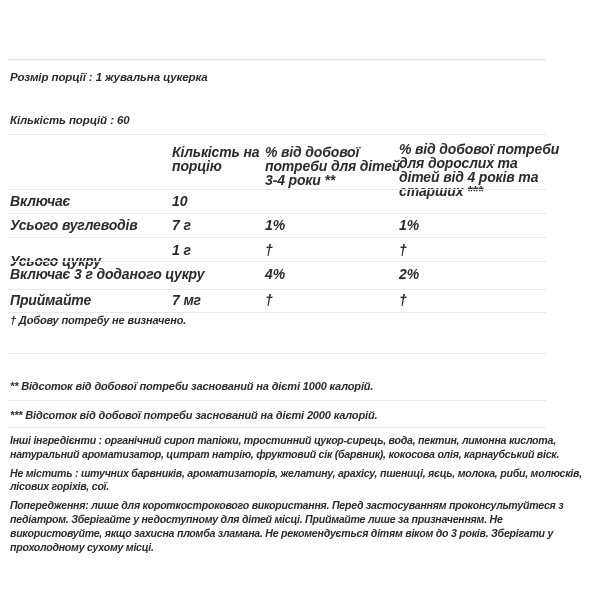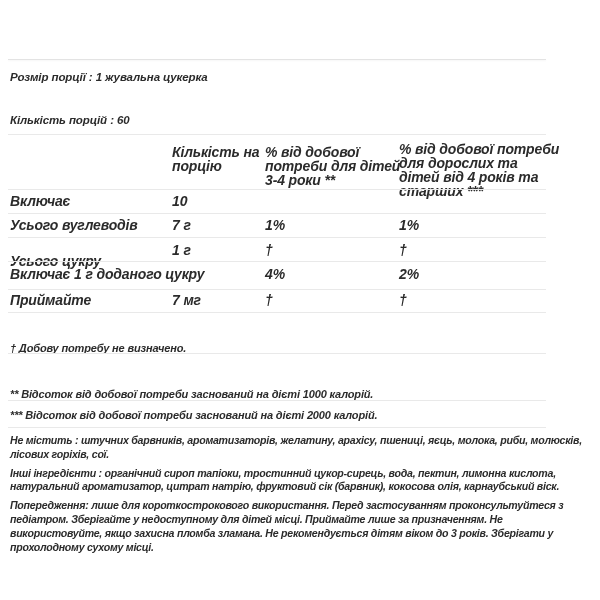--- a/index.html
+++ b/index.html
@@ -59,41 +59,41 @@
 
   <div>
     <div class="cell c1 nowrap" style="top:254px">Усього цукру</div>
     <div class="cell c2 nowrap" style="top:243px">1 г</div>
     <div class="cell c3 nowrap" style="top:243px">†</div>
     <div class="cell c4 nowrap" style="top:243px">†</div>
   </div>
   <div class="hr" style="top:261px"></div>
 
   <div>
-    <div class="cell c1 nowrap" style="top:267px">Включає 1 г доданого цукру</div>
+    <div class="cell c1 nowrap" style="top:267px">Включає 3 г доданого цукру</div>
     <div class="cell c2 nowrap" style="top:267px"></div>
     <div class="cell c3 nowrap" style="top:267px">4%</div>
     <div class="cell c4 nowrap" style="top:267px">2%</div>
   </div>
   <div class="hr" style="top:289px"></div>
 
   <div>
     <div class="cell c1 nowrap" style="top:293px">Приймайте</div>
     <div class="cell c2 nowrap" style="top:293px">7 мг</div>
     <div class="cell c3 nowrap" style="top:293px">†</div>
     <div class="cell c4 nowrap" style="top:293px">†</div>
   </div>
   <div class="hr" style="top:312px"></div>
 
-  <div class="fn" style="top:342px">† Добову потребу не визначено.</div>
+  <div class="fn" style="top:314px">† Добову потребу не визначено.</div>
   <div class="hr" style="top:353px"></div>
-  <div class="fn" style="top:388px">** Відсоток від добової потреби заснований на дієті 1000 калорій.</div>
+  <div class="fn" style="top:380px">** Відсоток від добової потреби заснований на дієті 1000 калорій.</div>
   <div class="hr" style="top:400px"></div>
   <div class="fn" style="top:409px">*** Відсоток від добової потреби заснований на дієті 2000 калорій.</div>
   <div class="hr" style="top:427px"></div>
 
   <div class="paras">
+    <p>Інші інгредієнти : органічний сироп тапіоки, тростинний цукор-сирець, вода, пектин, лимонна кислота, натуральний ароматизатор, цитрат натрію, фруктовий сік (барвник), кокосова олія, карнаубський віск.</p>
     <p>Не містить : штучних барвників, ароматизаторів, желатину, арахісу, пшениці, яєць, молока, риби, молюсків, лісових горіхів, сої.</p>
-    <p>Інші інгредієнти : органічний сироп тапіоки, тростинний цукор-сирець, вода, пектин, лимонна кислота, натуральний ароматизатор, цитрат натрію, фруктовий сік (барвник), кокосова олія, карнаубський віск.</p>
     <p>Попередження: лише для короткострокового використання. Перед застосуванням проконсультуйтеся з педіатром. Зберігайте у недоступному для дітей місці. Приймайте лише за призначенням. Не використовуйте, якщо захисна пломба зламана. Не рекомендується дітям віком до 3 років. Зберігати у прохолодному сухому місці.</p>
   </div>
 
 </div>
 
 </body></html>

